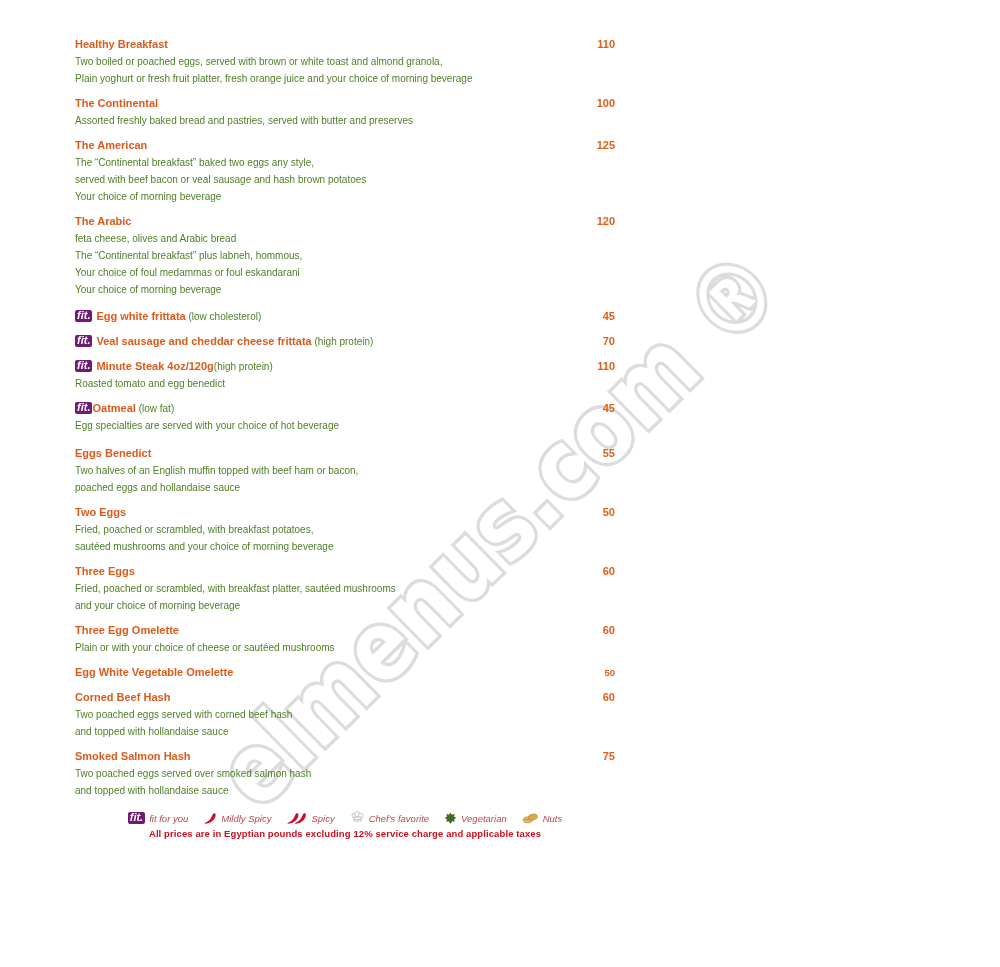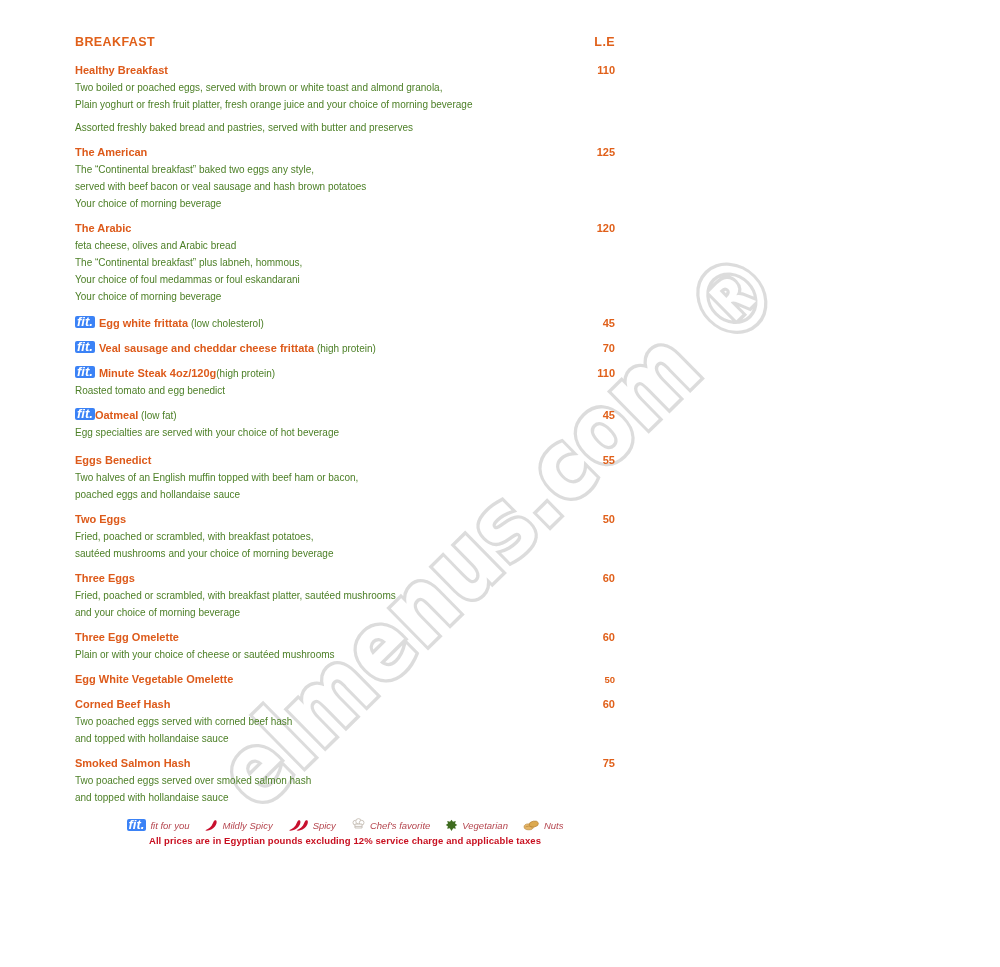--- a/index.html
+++ b/index.html
@@ -20,22 +20,22 @@
   .sec-intro{color:#4c7f26;font-size:10px;line-height:17px;margin:-8px 0 9px 0;}
   .item{margin-bottom:6px;}
   .item-row{display:flex;justify-content:space-between;align-items:baseline;line-height:17px;}
   .item-left{white-space:nowrap;}
   .item-name{color:#dd5a1a;font-weight:bold;font-size:11px;}
   .item-note{color:#4c7f26;font-size:10px;font-weight:normal;}
   .price{color:#e0601a;font-weight:bold;font-size:11px;}
   .price.small{font-size:9.5px;}
   .desc{color:#4c7f26;font-size:10px;line-height:17px;}
   .fit-badge{
-    display:inline-block;background:#3b82f6;color:#ffffff;
-    font-size:13px;font-weight:bold;font-style:italic;
+    display:inline-block;background:#701a75;color:#ffffff;
+    font-size:11px;font-weight:bold;font-style:italic;
     line-height:11px;padding:0 2px 1px 2px;border-radius:2px;
     margin-right:4px;vertical-align:1px;
   }
   .fit-badge.tight{margin-right:0;}
   .footer{margin-top:12px;text-align:center;}
   .legend{display:flex;justify-content:center;align-items:center;gap:15px;}
   .legend-item{display:inline-flex;align-items:center;gap:4px;}
   .legend-icon{display:inline-flex;align-items:center;}
   .legend-icon svg{display:block;}
   .legend-label{color:#b5464f;font-size:9.5px;font-style:italic;}
@@ -46,33 +46,33 @@
 
 <div>
 
   <svg class="watermark" width="1000" height="967" viewBox="0 0 1000 967" aria-hidden="true">
     <text x="500" y="562" text-anchor="middle" transform="rotate(-44.5 500 530)" font-family="DejaVu Sans, Liberation Sans, sans-serif" font-size="96" font-weight="bold" letter-spacing="1" fill="#ffffff" stroke="#d9d9d9" stroke-width="7" paint-order="stroke" opacity="0.9" textLength="740" lengthAdjust="spacingAndGlyphs">elmenus.com ®</text>
   </svg>
 
   <div class="content">
     <div id="menu-sections">
         <div class="section">
-          <div class="sec-header">
-            <span>BREAKFAST</span>
-            <span>L.E</span>
-          </div>
           <div class="item">
             <div class="item-row">
               <span class="item-left"><span class="item-name">Healthy Breakfast</span></span>
               <span class="price">110</span>
             </div>
             <div class="desc">Two boiled or poached eggs, served with brown or white toast and almond granola,</div>
             <div class="desc">Plain yoghurt or fresh fruit platter, fresh orange juice and your choice of morning beverage</div>
           </div>
           <div class="item">
+            <div class="item-row">
+              <span class="item-left"><span class="item-name">The Continental</span></span>
+              <span class="price">100</span>
+            </div>
             <div class="desc">Assorted freshly baked bread and pastries, served with butter and preserves</div>
           </div>
           <div class="item">
             <div class="item-row">
               <span class="item-left"><span class="item-name">The American</span></span>
               <span class="price">125</span>
             </div>
             <div class="desc">The “Continental breakfast” baked two eggs any style,</div>
             <div class="desc">served with beef bacon or veal sausage and hash brown potatoes</div>
             <div class="desc">Your choice of morning beverage</div>

